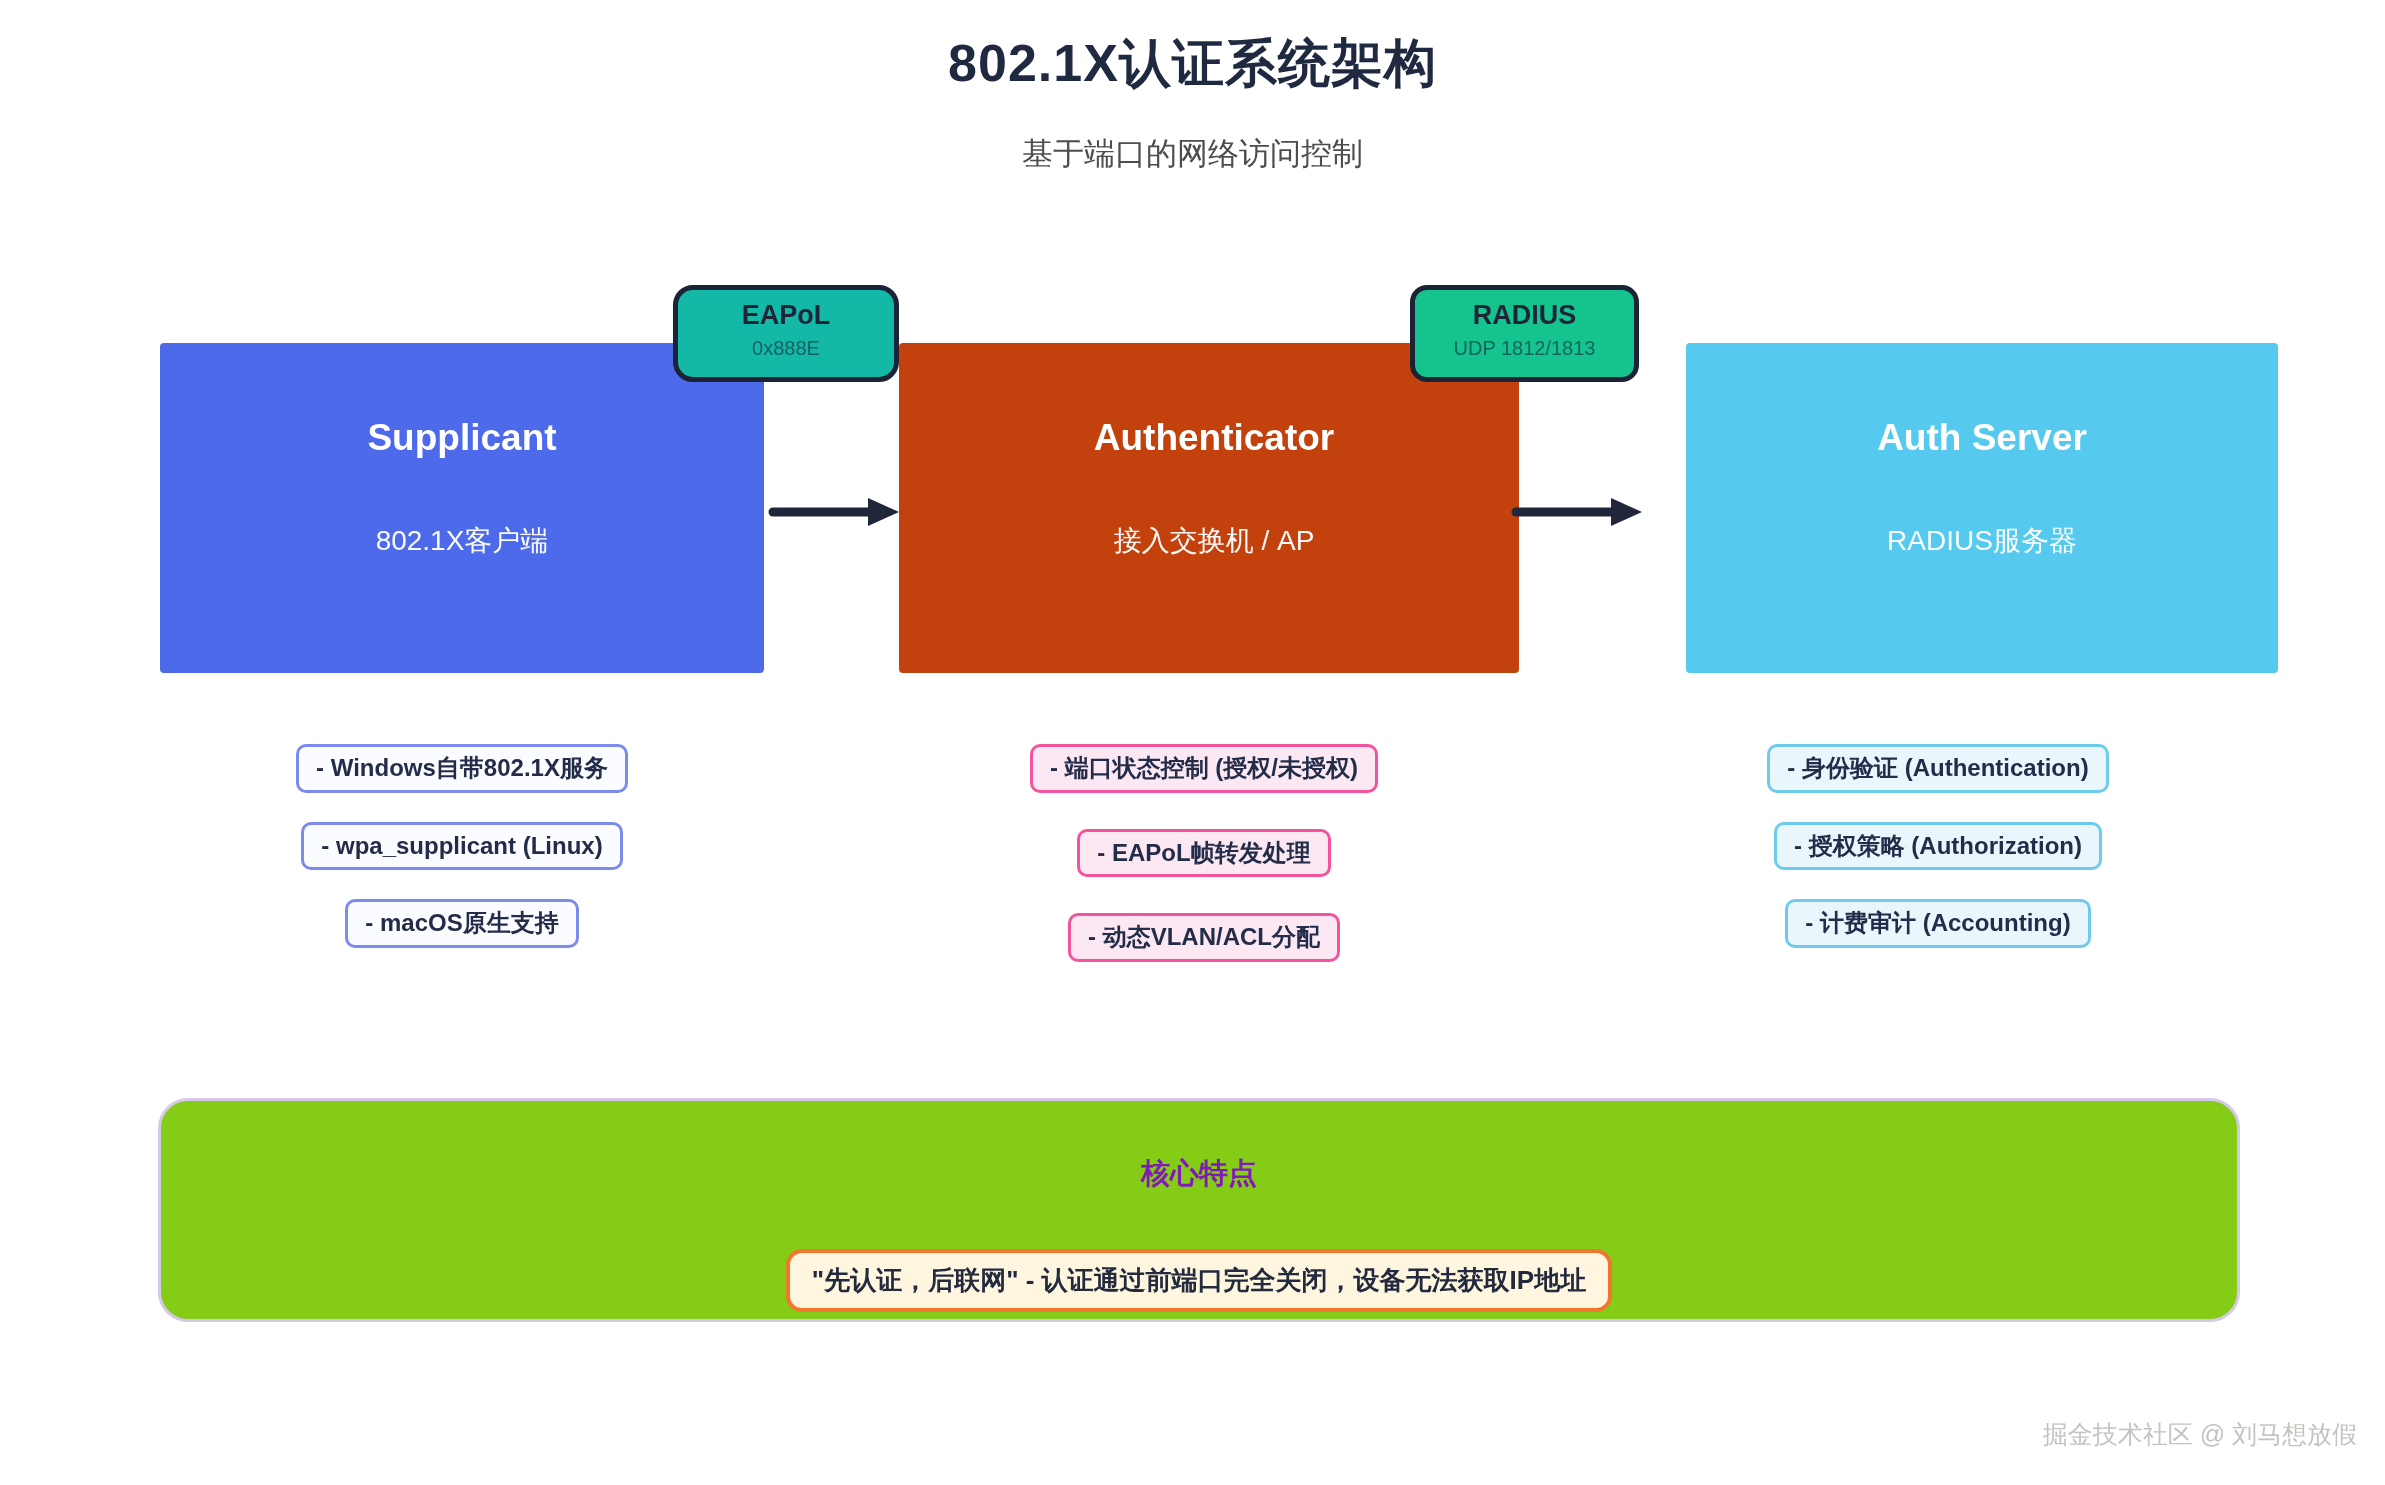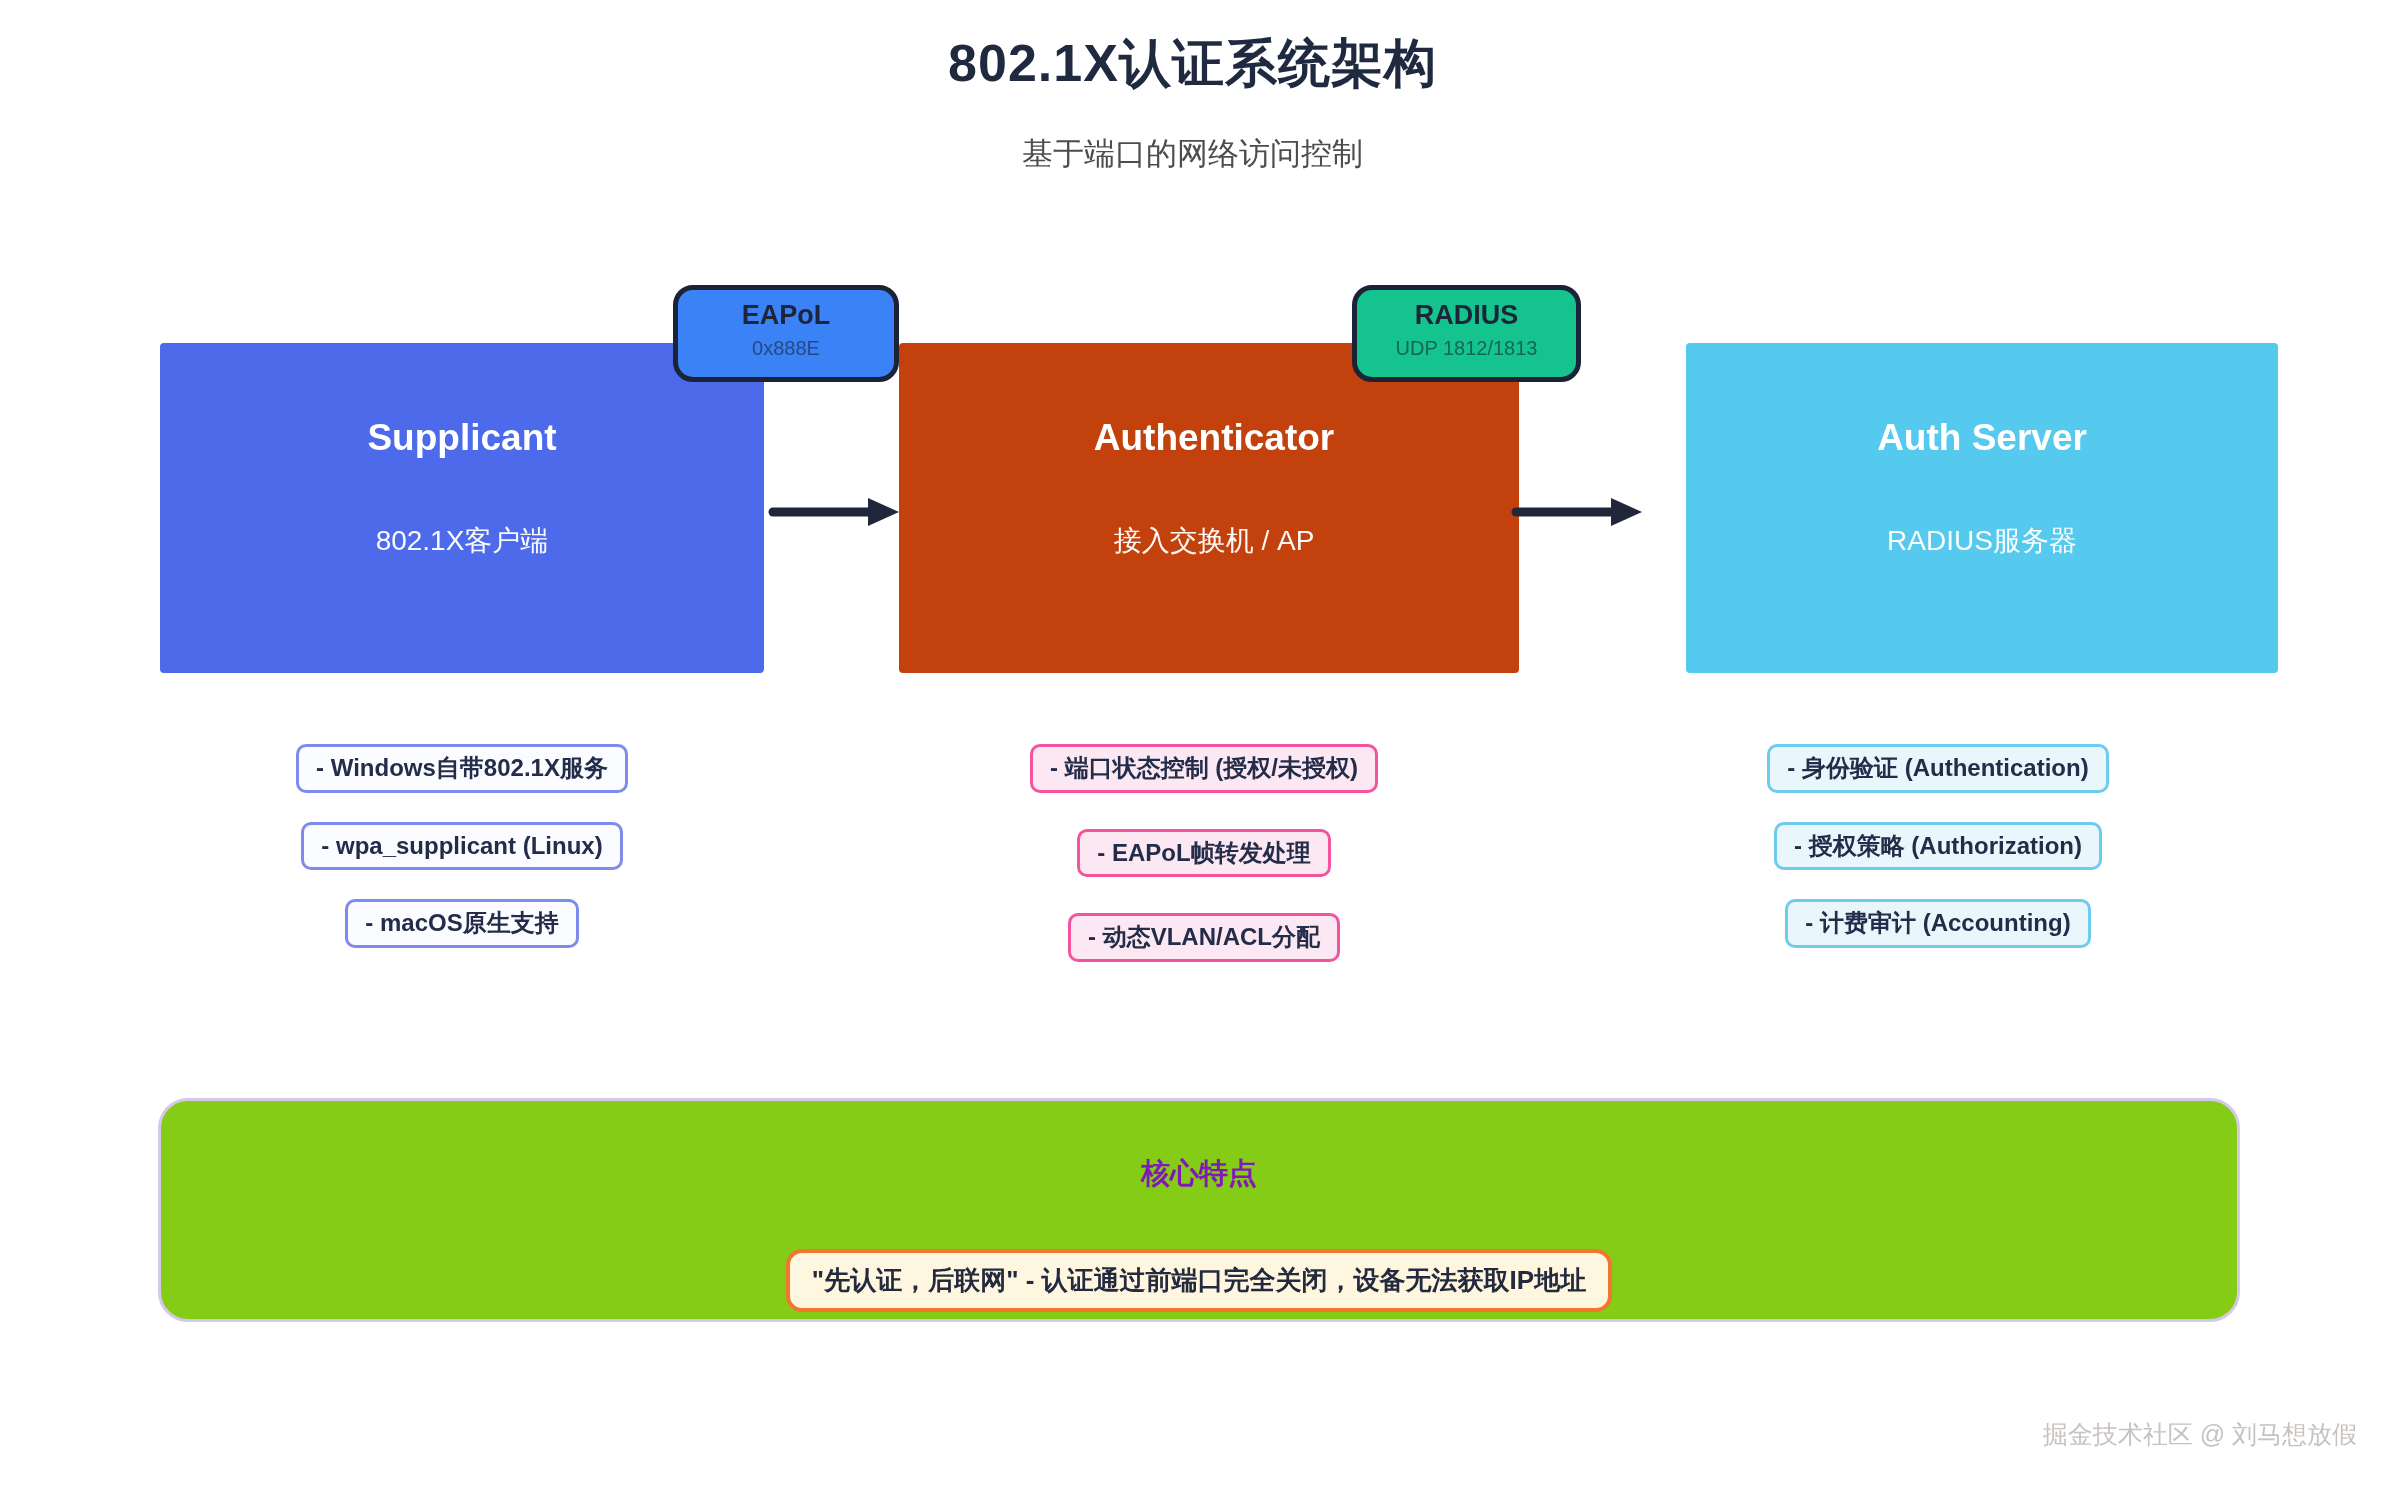--- a/index.html
+++ b/index.html
@@ -24,22 +24,22 @@
   .node-supplicant{left:160px;width:604px;background:#4C6AEA;}
   .node-authenticator{left:899px;width:610px;background:#c2410c;padding-left:10px;}
   .node-authserver{left:1642px;width:592px;background:#55CAEE;margin-left:44px;}
   .node-title{padding-top:73px;font-size:37px;font-weight:bold;line-height:1.2;}
   .node-subtitle{margin-top:62px;font-size:28px;opacity:.97;}
   
   .badge{
     position:absolute;top:285px;height:97px;box-sizing:border-box;z-index:5;
     border:5px solid #1C2336;border-radius:20px;text-align:center;
   }
-  .badge-eapol{left:673px;width:226px;background:#3b82f6;}
-  .badge-radius{left:1352px;width:229px;background:#14C38E;}
+  .badge-eapol{left:673px;width:226px;background:#14b8a6;}
+  .badge-radius{left:1410px;width:229px;background:#14C38E;border-radius:17px;}
   .badge-label{margin-top:10px;font-size:27px;font-weight:bold;color:#1E2538;}
   .badge-sublabel{margin-top:6px;font-size:20px;color:rgba(25,40,55,.62);}
   
   .arrow{position:absolute;top:495px;width:131px;height:34px;}
   .arrow-1{left:768px;}
   .arrow-2{left:1511px;}
   
   .features{
     position:absolute;top:744px;display:flex;flex-direction:column;
     align-items:center;gap:29px;

